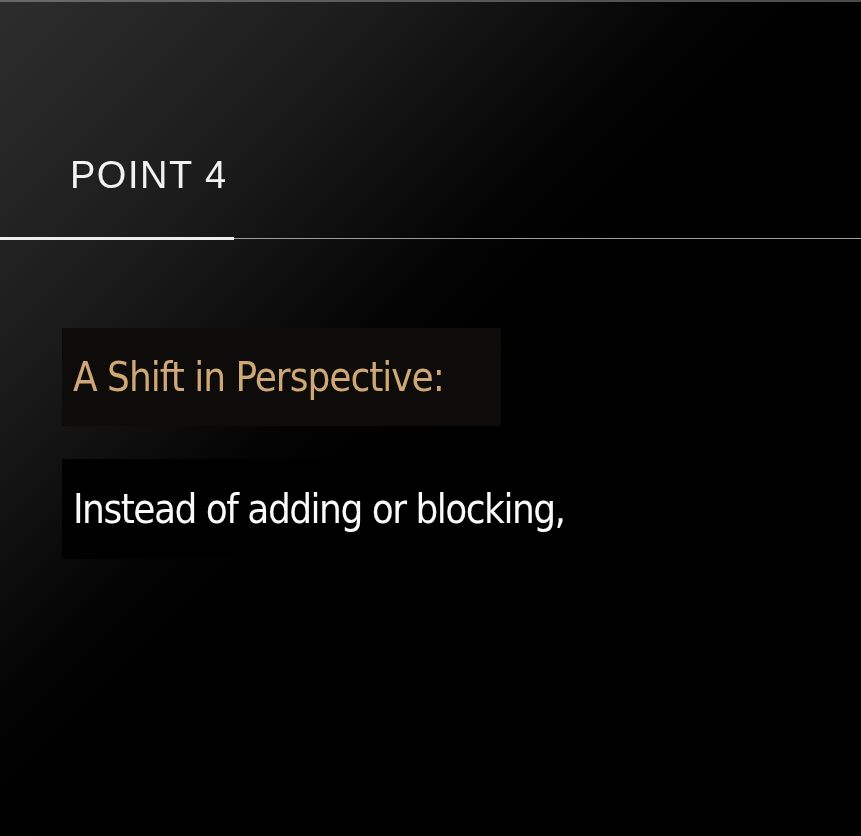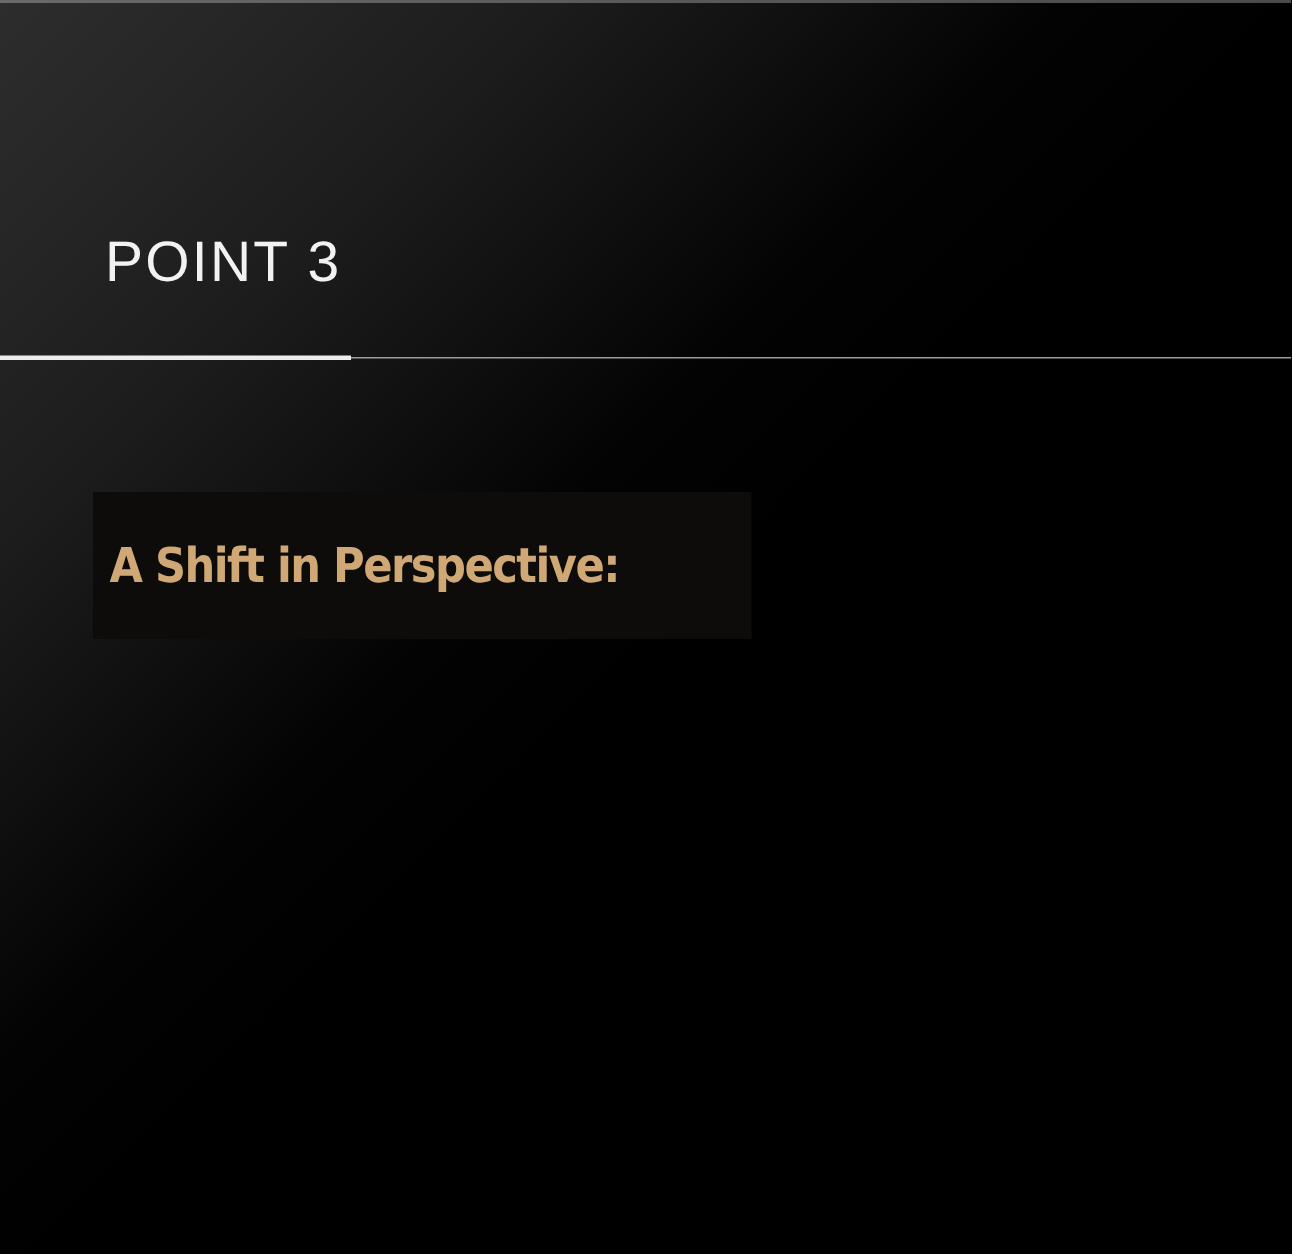--- a/index.html
+++ b/index.html
@@ -62,27 +62,26 @@
     left: 62px;
     top: 328px;
     width: 439px;
     height: 98px;
     background: #0d0c0a;
     display: flex;
     align-items: center;
   }
   .heading-text {
     padding-left: 11px;
-    font-size: 32px;
+    font-size: 40px;
     font-stretch: semi-condensed;
     letter-spacing: -1px;
     color: #cfa876;
     white-space: nowrap;
     line-height: 1;
-    font-weight: bold;
   }
   .body-line-box {
     position: absolute;
     left: 62px;
     height: 100px;
     background: #000;
     display: flex;
     align-items: center;
   }
   .line1-box { top: 459px; width: 600px; }
@@ -97,24 +96,27 @@
     line-height: 1;
   }
 </style>
 </head>
 <body>
 
 <div class="slide">
 
   <div class="top-hairline"></div>
 
-  <div class="kicker">POINT 3</div>
+  <div class="kicker">POINT 4</div>
 
   <div class="divider-bright"></div>
   <div class="divider-dim"></div>
 
   <div class="heading-box">
     <span class="heading-text">A Shift in Perspective:</span>
   </div>
 
+  <div class="body-line-box line1-box">
+    <span class="body-line-text">Instead of adding or blocking,</span>
+  </div>
 
 
 </div>
 
 </body></html>

